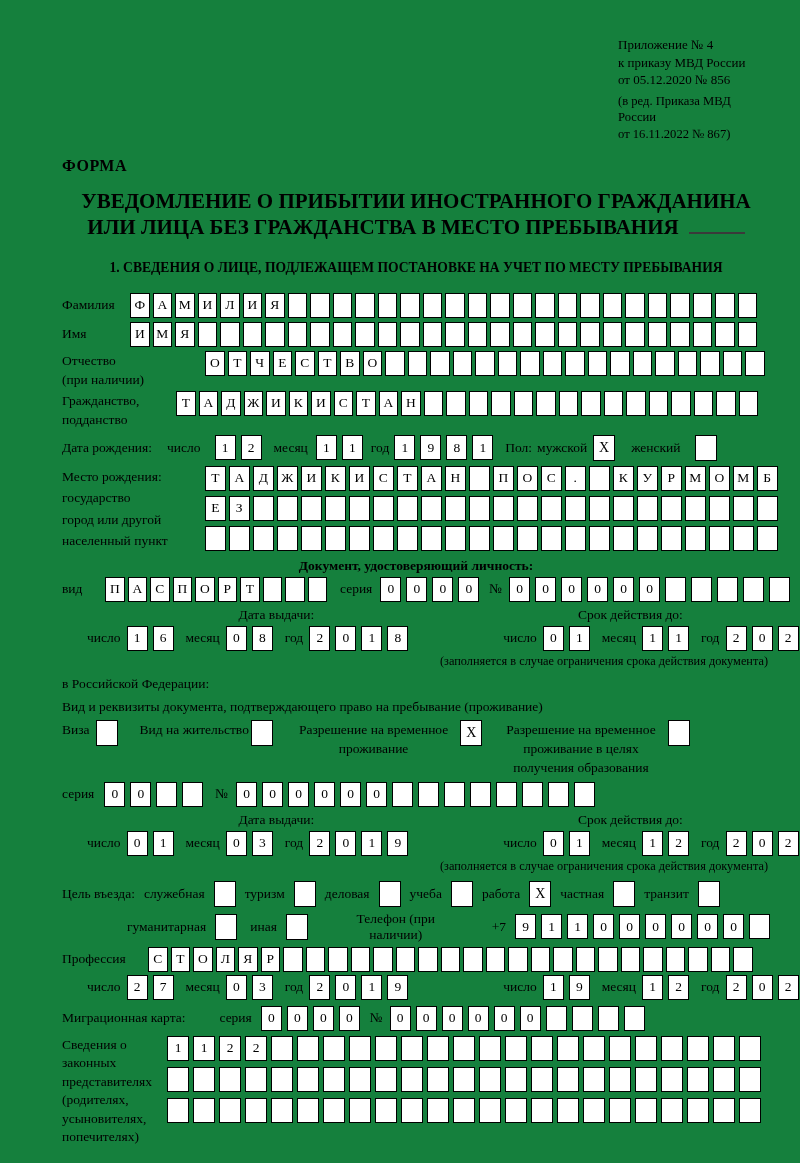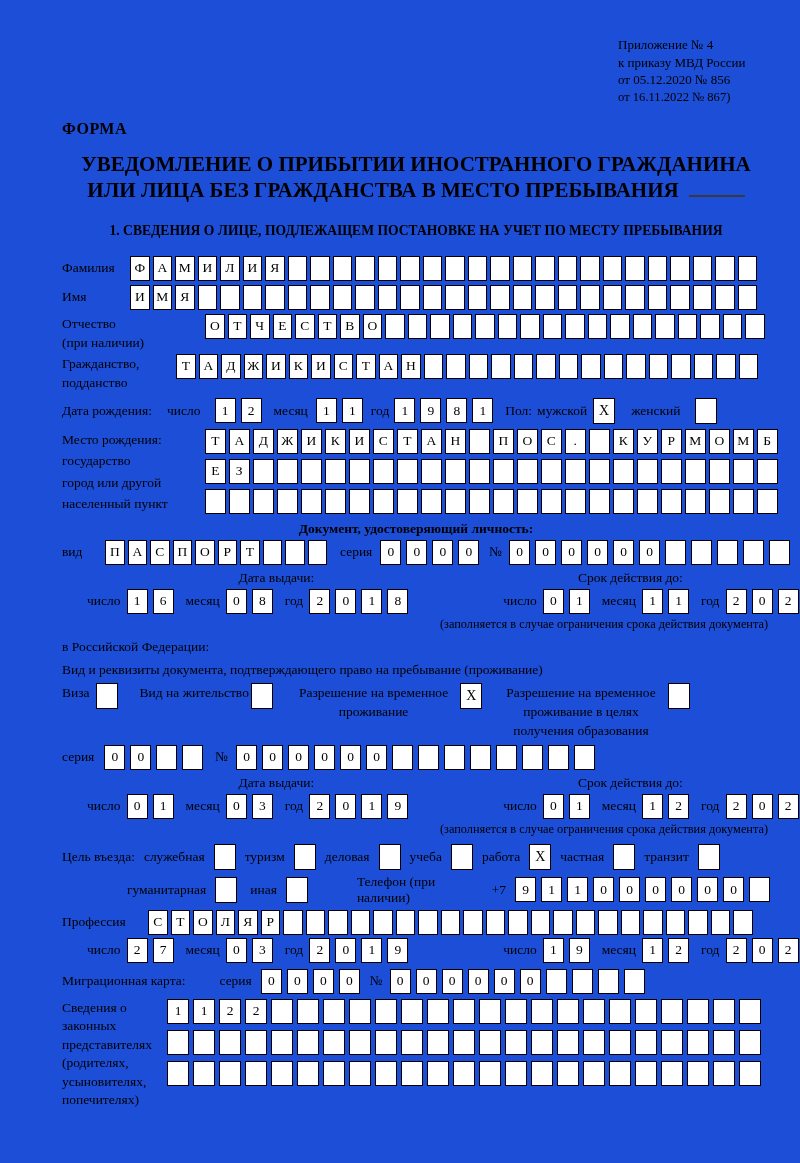--- a/index.html
+++ b/index.html
@@ -1,16 +1,16 @@
 <!DOCTYPE html>
 <html><head>
 <meta charset="utf-8">
 <style>
   html,body{margin:0;padding:0;background:#fff;}
-  .page{width:800px;height:1163px;box-sizing:border-box;background:#1d4ed8;color:#000;
+  .page{width:800px;height:1163px;box-sizing:border-box;background:#15803d;color:#000;
         padding:36px 30px 0 62px;font-family:"Liberation Serif",serif;overflow:hidden;position:relative;}
   .appendix{margin-left:556px;font-size:13px;line-height:17.5px;}
   .appendix .ed{font-size:12.6px;line-height:16.5px;}
   .appendix .ed.first{margin-top:4px;}
   .forma{text-align:left;font-weight:bold;font-size:16px;margin-top:15px;padding-right:4px;letter-spacing:.5px;}
   .title{margin-top:15px;text-align:center;font-weight:bold;font-size:21px;line-height:22px;}
   .title-line{display:inline-block;width:56px;border-bottom:2.2px solid #3a3a3a;margin-left:10px;height:.95em;}
   .sechead{margin-top:22px;font-weight:bold;font-size:13.6px;text-align:center;white-space:nowrap;}
   .row{display:flex;align-items:center;margin-top:4px;}
   .topal{align-items:flex-start;}
@@ -52,20 +52,21 @@
 </style>
 </head>
 <body>
 
 <div class="page">
 
   <div class="appendix">
     <div>Приложение № 4</div>
     <div>к приказу МВД России</div>
     <div>от 05.12.2020 № 856</div>
+    <div class="ed first">(в ред. Приказа МВД России</div>
     <div class="ed">от 16.11.2022 № 867)</div>
   </div>
 
   <div class="forma">ФОРМА</div>
 
   <div class="title">
     <div>УВЕДОМЛЕНИЕ О ПРИБЫТИИ ИНОСТРАННОГО ГРАЖДАНИНА</div>
     <div><span>ИЛИ ЛИЦА БЕЗ ГРАЖДАНСТВА В МЕСТО ПРЕБЫВАНИЯ</span><span class="title-line"></span></div>
   </div>
 
@@ -523,21 +524,21 @@
     <span>частная</span>
     <span class="checkbox"></span>
     <span>транзит</span>
     <span class="checkbox"></span>
   </div>
   <div class="purpose" style="margin-left:65px;margin-top:4px;">
     <span>гуманитарная</span>
     <span class="checkbox"></span>
     <span style="margin-left:4px;">иная</span>
     <span class="checkbox"></span>
-    <span style="margin-left:40px;">Телефон (при наличии)</span>
+    <span style="margin-left:12px;text-align:center;">Телефон (при наличии)</span>
     <span style="margin-left:20px;">+7</span>
     <span class="cellrow date">
         <span class="cell">9</span>
         <span class="cell">1</span>
         <span class="cell">1</span>
         <span class="cell">0</span>
         <span class="cell">0</span>
         <span class="cell">0</span>
         <span class="cell">0</span>
         <span class="cell">0</span>

